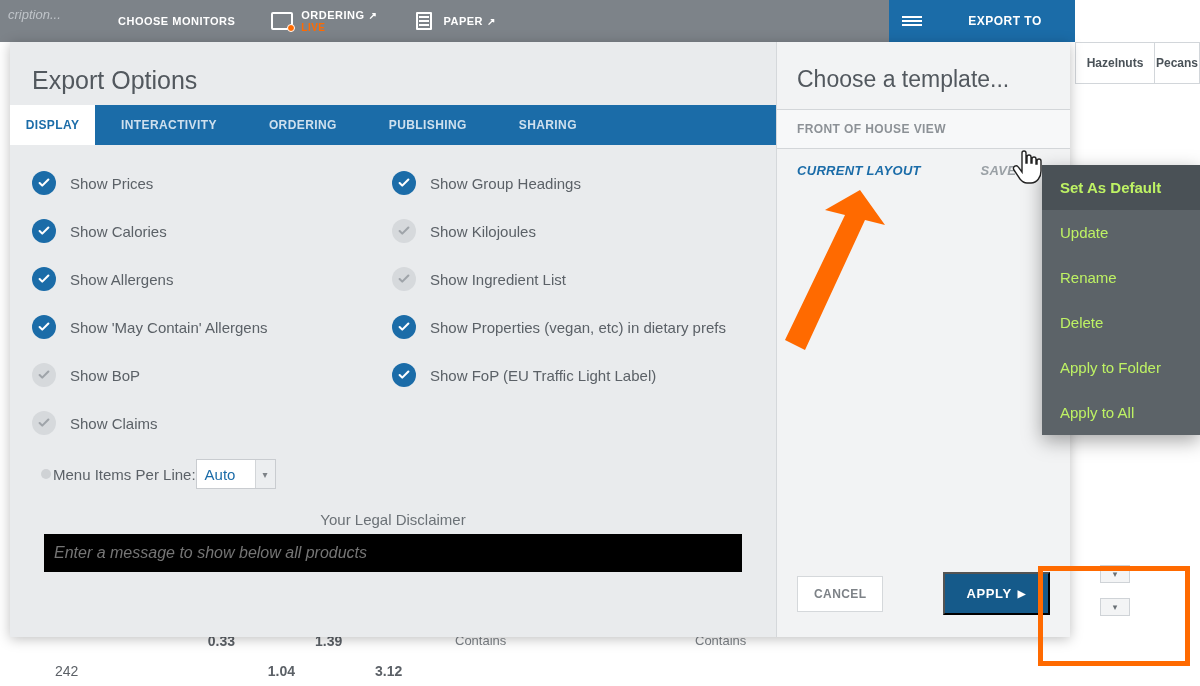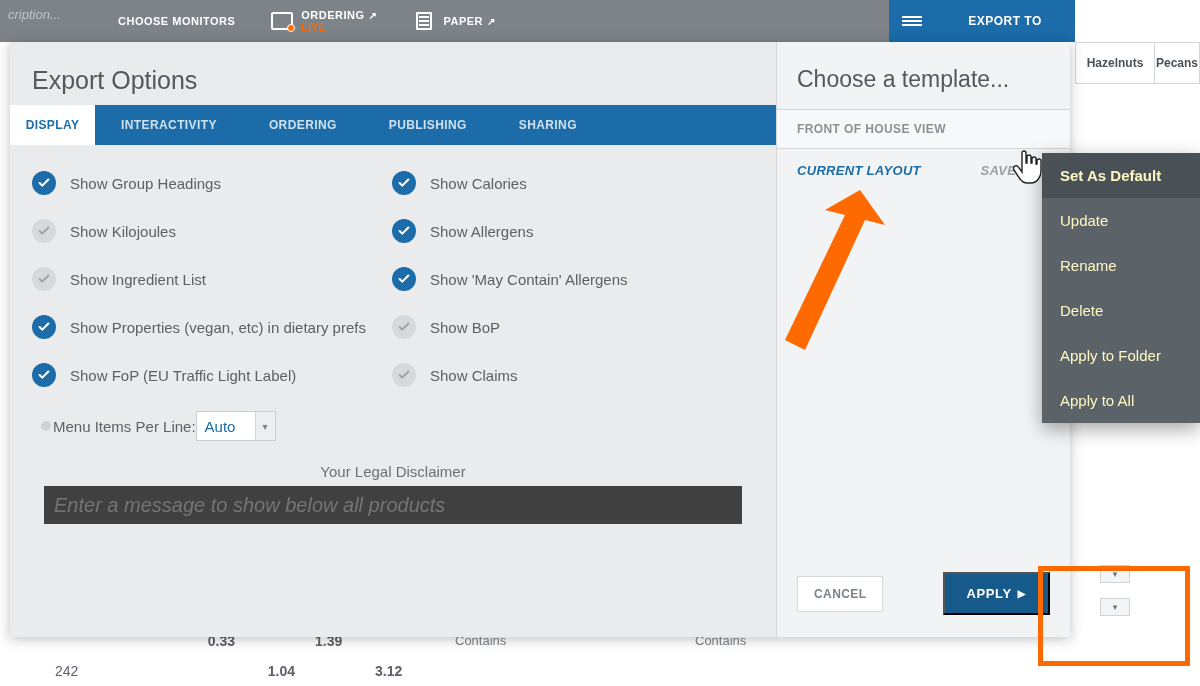--- a/index.html
+++ b/index.html
@@ -102,41 +102,41 @@
   .bullet { width:10px; height:10px; border-radius:50%; background:#cfd2d5; margin-left:9px; margin-right:2px; }
   .select {
     background:#fff; border:1px solid #c9ccd0; height:30px; display:flex; align-items:center;
     padding:0 8px; color:#1b6ca8; font-size:15px; min-width:80px; position:relative; cursor:pointer;
   }
   .select .dd { position:absolute; right:0; top:0; bottom:0; width:20px; background:#eceef0; display:flex; align-items:center; justify-content:center; border-left:1px solid #d2d5d8;}
   .select .dd::after { content:"▾"; font-size:10px; color:#7d8287; }
 
   .legal-label { text-align:center; color:#6b7176; font-size:15px; margin-top:22px; }
   .legal-input {
-    margin:6px 12px 0; height:38px; background:#404040; border:none;
-    padding:0 10px; font-size:20px; font-style:italic; color:#9aa0a5; width:calc(100% - 24px);
+    margin:6px 12px 0; height:38px; background:#000000; border:none;
+    padding:0 10px; font-size:16px; font-style:italic; color:#9aa0a5; width:calc(100% - 24px);
   }
 
   
   .rp-title { padding:24px 20px 16px; font-size:23px; color:#52585e; }
   .rp-section { border-top:1px solid #d3d6d9; border-bottom:1px solid #d3d6d9; padding:12px 20px; font-size:12px; letter-spacing:.4px; color:#8c9196; font-weight:bold; background:#f7f8f9; }
   .rp-row { display:flex; justify-content:space-between; padding:14px 20px; }
   .rp-current { color:#1b6ca8; font-weight:bold; font-style:italic; font-size:13px; letter-spacing:.3px; cursor:pointer; }
   .rp-save { color:#9aa0a5; font-weight:bold; font-style:italic; font-size:13px; letter-spacing:.3px; cursor:pointer; }
 
   .rp-footer { margin-top:auto; display:flex; justify-content:space-between; align-items:center; padding:14px 20px 22px; }
   .btn-cancel { background:#fff; border:1px solid #d5d8db; color:#7d8287; font-size:12px; font-weight:bold; padding:10px 16px; cursor:pointer; letter-spacing:.4px; }
   .btn-apply { background:#155a8a; color:#fff; font-size:13px; font-weight:bold; padding:12px 22px; cursor:pointer; letter-spacing:.6px; display:flex; align-items:center; gap:6px;}
   .btn-apply::after { content:"▶"; font-size:10px; }
 
   .apply-highlight { position:absolute; right:10px; bottom:20px; width:152px; height:100px; border:5px solid #ff6a00; pointer-events:none; }
 
   
   .ctx {
-    position:absolute; left:1042px; top:153px; width:158px; background:#5c6368; color:#fef9c3;
+    position:absolute; left:1042px; top:165px; width:158px; background:#5c6368; color:#bef264;
     box-shadow:0 6px 18px rgba(0,0,0,.35); z-index:30;
   }
   .ctx-item { padding:14px 18px; font-size:15px; cursor:pointer; }
   .ctx-item.hi { background:#4a5156; font-weight:bold; }
 
   
   .hand-cursor { position:absolute; left:1012px; top:148px; z-index:40; pointer-events:none; }
 
   
   .big-arrow { position:absolute; left:765px; top:180px; z-index:25; pointer-events:none; }
@@ -217,20 +217,28 @@
       <div class="tab">SHARING</div>
     </div>
     <div class="opts">
       <div class="opt-grid" id="opt-grid">
           <div class="opt">
             <span class="chk on">
               <svg viewBox="0 0 16 16">
                 <path d="M3 8l3 3 7-7" fill="none" stroke="currentColor" stroke-width="2.4" stroke-linecap="round" stroke-linejoin="round"></path>
               </svg>
             </span>
+            <span>Show Prices</span>
+          </div>
+          <div class="opt">
+            <span class="chk on">
+              <svg viewBox="0 0 16 16">
+                <path d="M3 8l3 3 7-7" fill="none" stroke="currentColor" stroke-width="2.4" stroke-linecap="round" stroke-linejoin="round"></path>
+              </svg>
+            </span>
             <span>Show Group Headings</span>
           </div>
           <div class="opt">
             <span class="chk on">
               <svg viewBox="0 0 16 16">
                 <path d="M3 8l3 3 7-7" fill="none" stroke="currentColor" stroke-width="2.4" stroke-linecap="round" stroke-linejoin="round"></path>
               </svg>
             </span>
             <span>Show Calories</span>
           </div>

